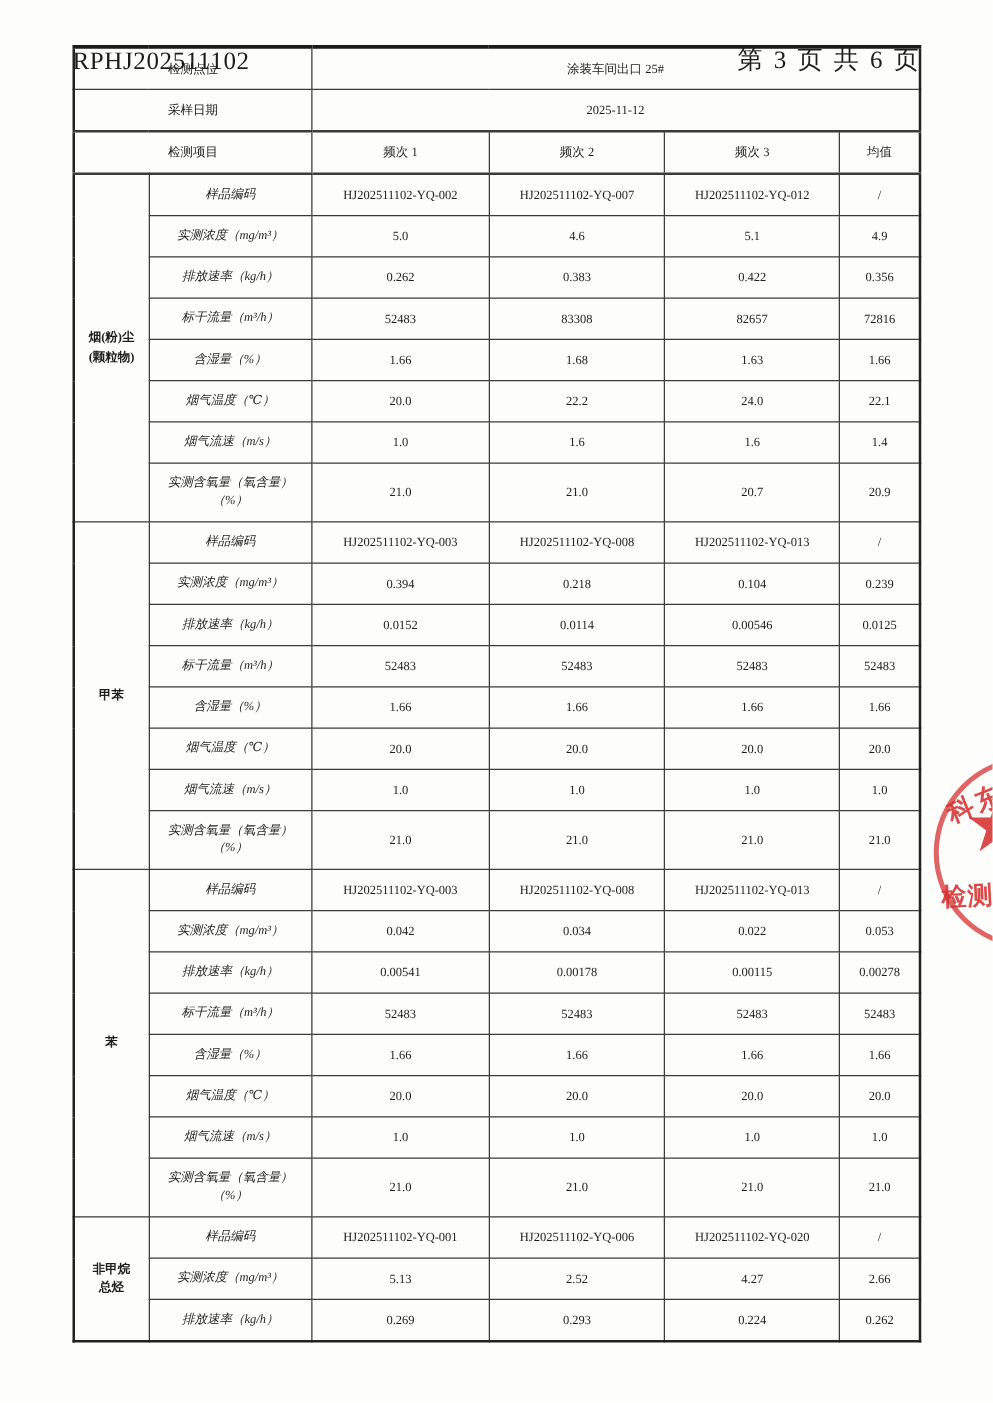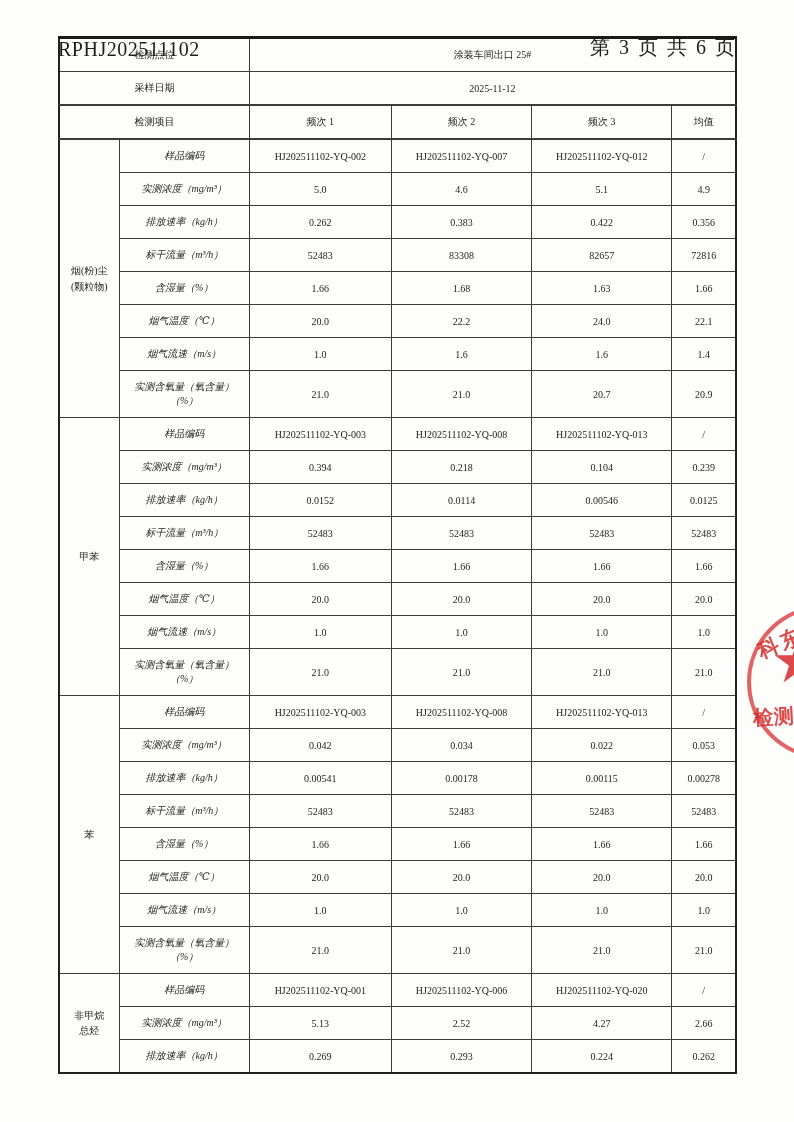--- a/index.html
+++ b/index.html
@@ -34,20 +34,21 @@
     height:30px;
     overflow:hidden;
   }
   table.report{border:2px solid #222;}
   tr.top-edge td{border-top:3px solid #1a1a1a;}
   tr.block-sep td{border-bottom-width:2px;}
   td.section-cell{
     white-space:pre-line;
     line-height:1.55;
     padding:1px 2px;
+    font-weight:bold;
   }
   td.param-cell{line-height:1.45;padding:1px 6px;font-style:italic;}
   tr.tall td{height:44px;}
   
   .stamp{
     position:absolute;left:747px;top:605px;width:146px;height:146px;
     border:4px solid rgba(217,56,56,.78);
     border-radius:50%;
     color:rgba(214,48,48,.88);
     pointer-events:none;

